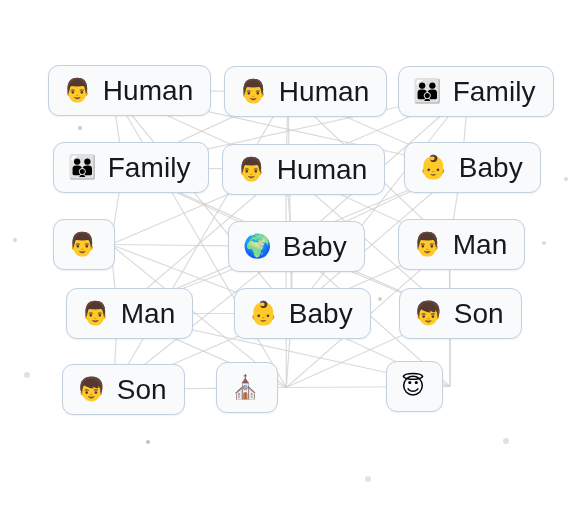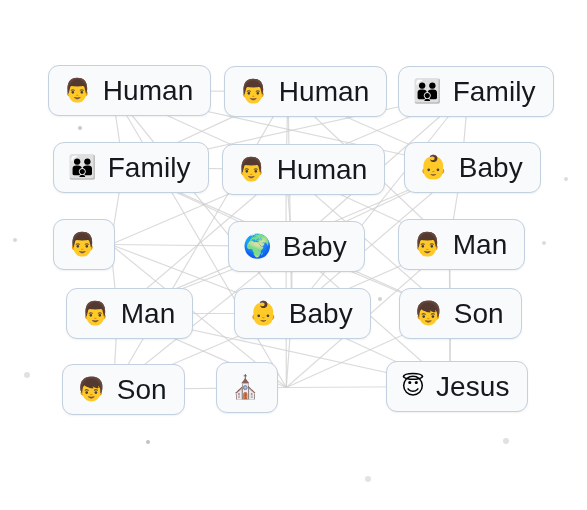--- a/index.html
+++ b/index.html
@@ -212,17 +212,16 @@
       </div>
       <div class="craft-card" style="left: 62px; top: 364px;">
         <span class="card-emoji">👦</span>
         <span class="card-label">Son</span>
       </div>
       <div class="craft-card" style="left: 216px; top: 362px;">
         <span class="card-emoji">⛪</span>
       </div>
       <div class="craft-card" style="left: 386px; top: 361px;">
         <span class="card-emoji">😇</span>
-        <span class="card-label">Jesus</span>
       </div>
     </div>
 
 </div>
 
 </body></html>

